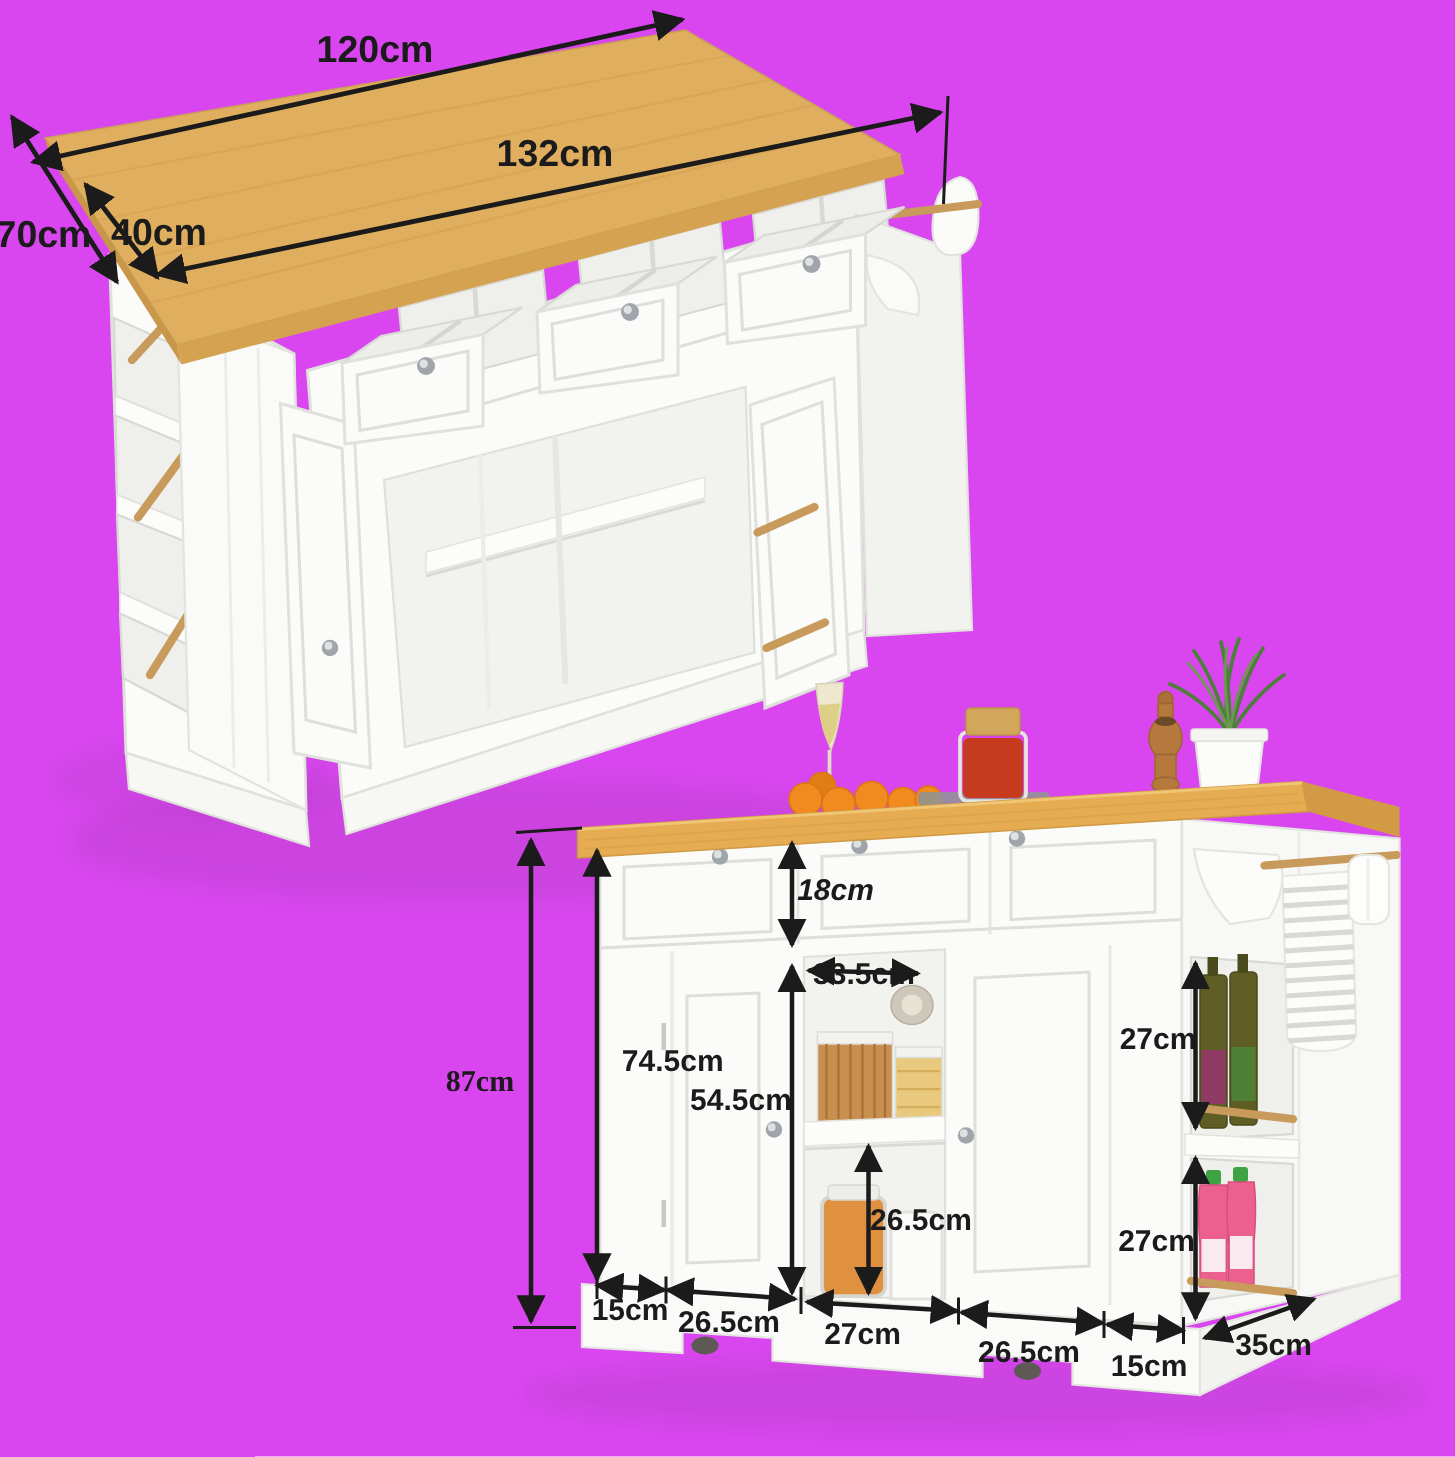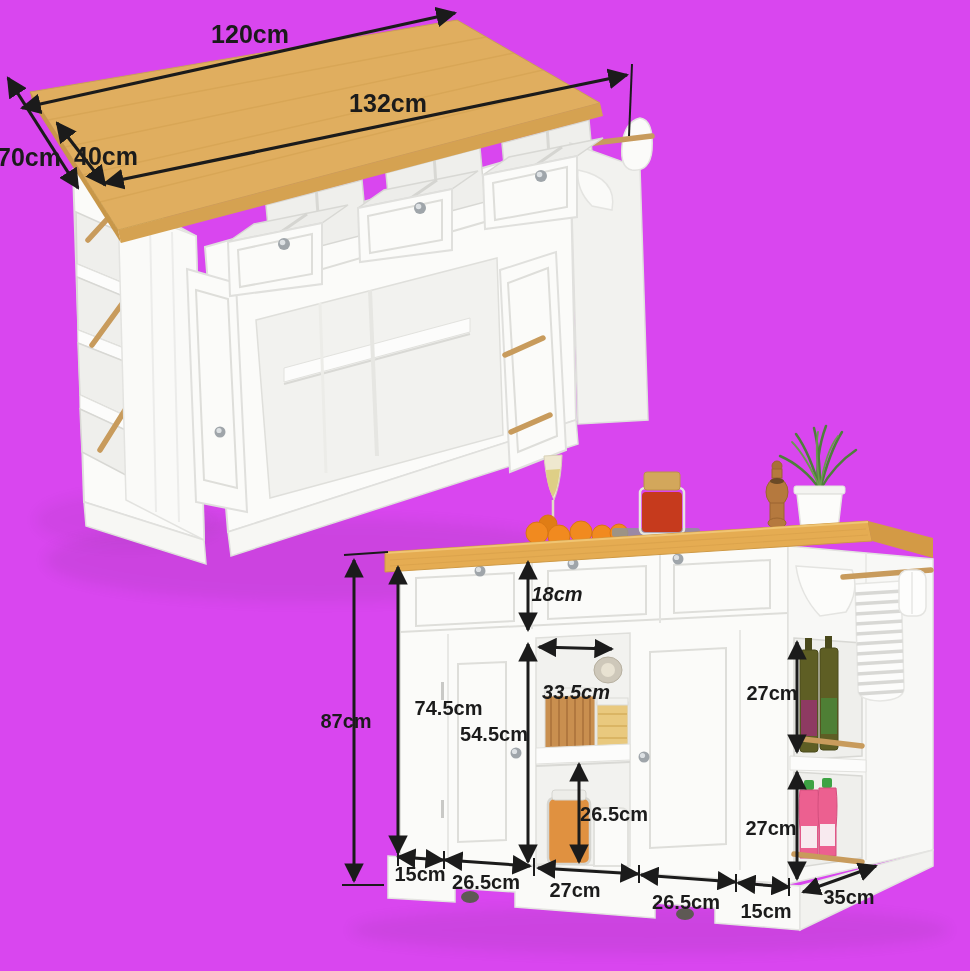--- a/index.html
+++ b/index.html
@@ -365,29 +365,29 @@
       <line x1="534" y1="858" x2="534" y2="876"></line>
           <line x1="639" y1="865" x2="639" y2="883"></line>
       <line x1="736" y1="874" x2="736" y2="892"></line>
           <line x1="789" y1="878" x2="789" y2="896"></line>
     </g>
     <line class="arr" x1="803" y1="892" x2="876" y2="866" marker-start="url(#ah)" marker-end="url(#ah)"></line>
   </g>
 </svg>
 
 <div class="dim t" style="left:250px;top:34px;">120cm</div>
-<div class="dim t" style="left:388px;top:103px;text-align:right;">132cm</div>
+<div class="dim t" style="left:370px;top:103px;text-align:right;">132cm</div>
 <div class="dim t" style="left:106px;top:156px;">40cm</div>
 <div class="dim t" style="left:29px;top:157px;">70cm</div>
 
 <div class="dim f" style="left:557px;top:594px;font-style:italic;">18cm</div>
-<div class="dim f" style="left:576px;top:692px;font-style:italic;">33.5cm</div>
+<div class="dim f" style="left:576px;top:650px;">33.5cm</div>
 <div class="dim f" style="left:494px;top:734px;">54.5cm</div>
 <div class="dim f" style="left:433px;top:708px;padding-left:31px;">74.5cm</div>
-<div class="dim f" style="left:346px;top:721px;">87cm</div>
+<div class="dim f" style="left:320px;top:721px;font-family:Liberation Serif, serif;">87cm</div>
 <div class="dim f" style="left:614px;top:814px;">26.5cm</div>
 <div class="dim f" style="left:772px;top:693px;">27cm</div>
 <div class="dim f" style="left:771px;top:828px;">27cm</div>
 <div class="dim f" style="left:420px;top:874px;">15cm</div>
 <div class="dim f" style="left:486px;top:882px;">26.5cm</div>
 <div class="dim f" style="left:575px;top:890px;">27cm</div>
 <div class="dim f" style="left:686px;top:902px;">26.5cm</div>
 <div class="dim f" style="left:766px;top:911px;">15cm</div>
 <div class="dim f" style="left:849px;top:897px;">35cm</div>
 </div>

